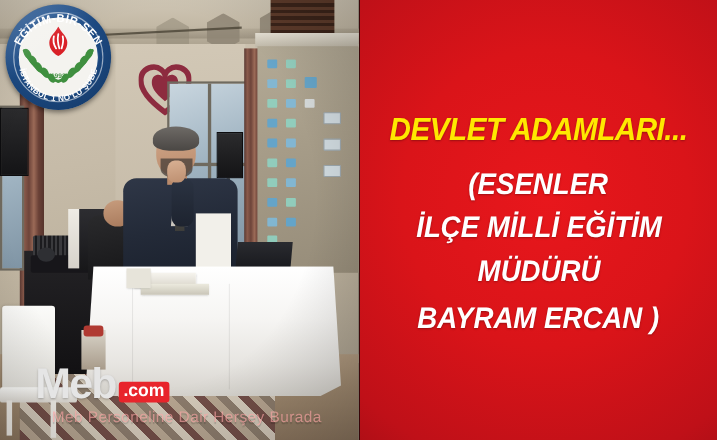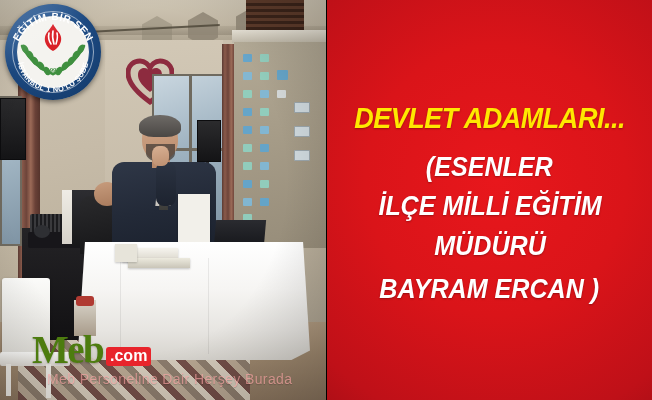--- a/index.html
+++ b/index.html
@@ -273,21 +273,21 @@
   #wm{
     position:absolute;left:32px;top:330px;width:290px;height:56px;
     pointer-events:none;
   }
   .wm-main{
     font-family:"Liberation Sans", sans-serif;
     font-weight:bold;font-size:39px;line-height:1;
     letter-spacing:-1.6px;
     display:flex;align-items:center;
   }
-  .wm-meb{color:#4d7c0f;text-shadow:0 1px 2px rgba(0,0,0,.25);font-family:Liberation Serif, serif;}
+  .wm-meb{color:#e5e5e5;text-shadow:0 1px 2px rgba(0,0,0,.25);}
   .wm-personel{color:#3f4550;opacity:.80;text-shadow:0 1px 2px rgba(0,0,0,.18);}
   .wm-com{
     background:#e8242b;color:#ffffff;font-size:16px;font-weight:bold;
     letter-spacing:0;padding:1px 4px 2px 4px;border-radius:3px;
     margin-left:3px;position:relative;top:7px;
   }
   .wm-tag{
     font-family:"Liberation Sans", sans-serif;
     font-size:14px;color:#fca5a5;opacity:.62;letter-spacing:.4px;
     margin-top:2px;margin-left:15px;

